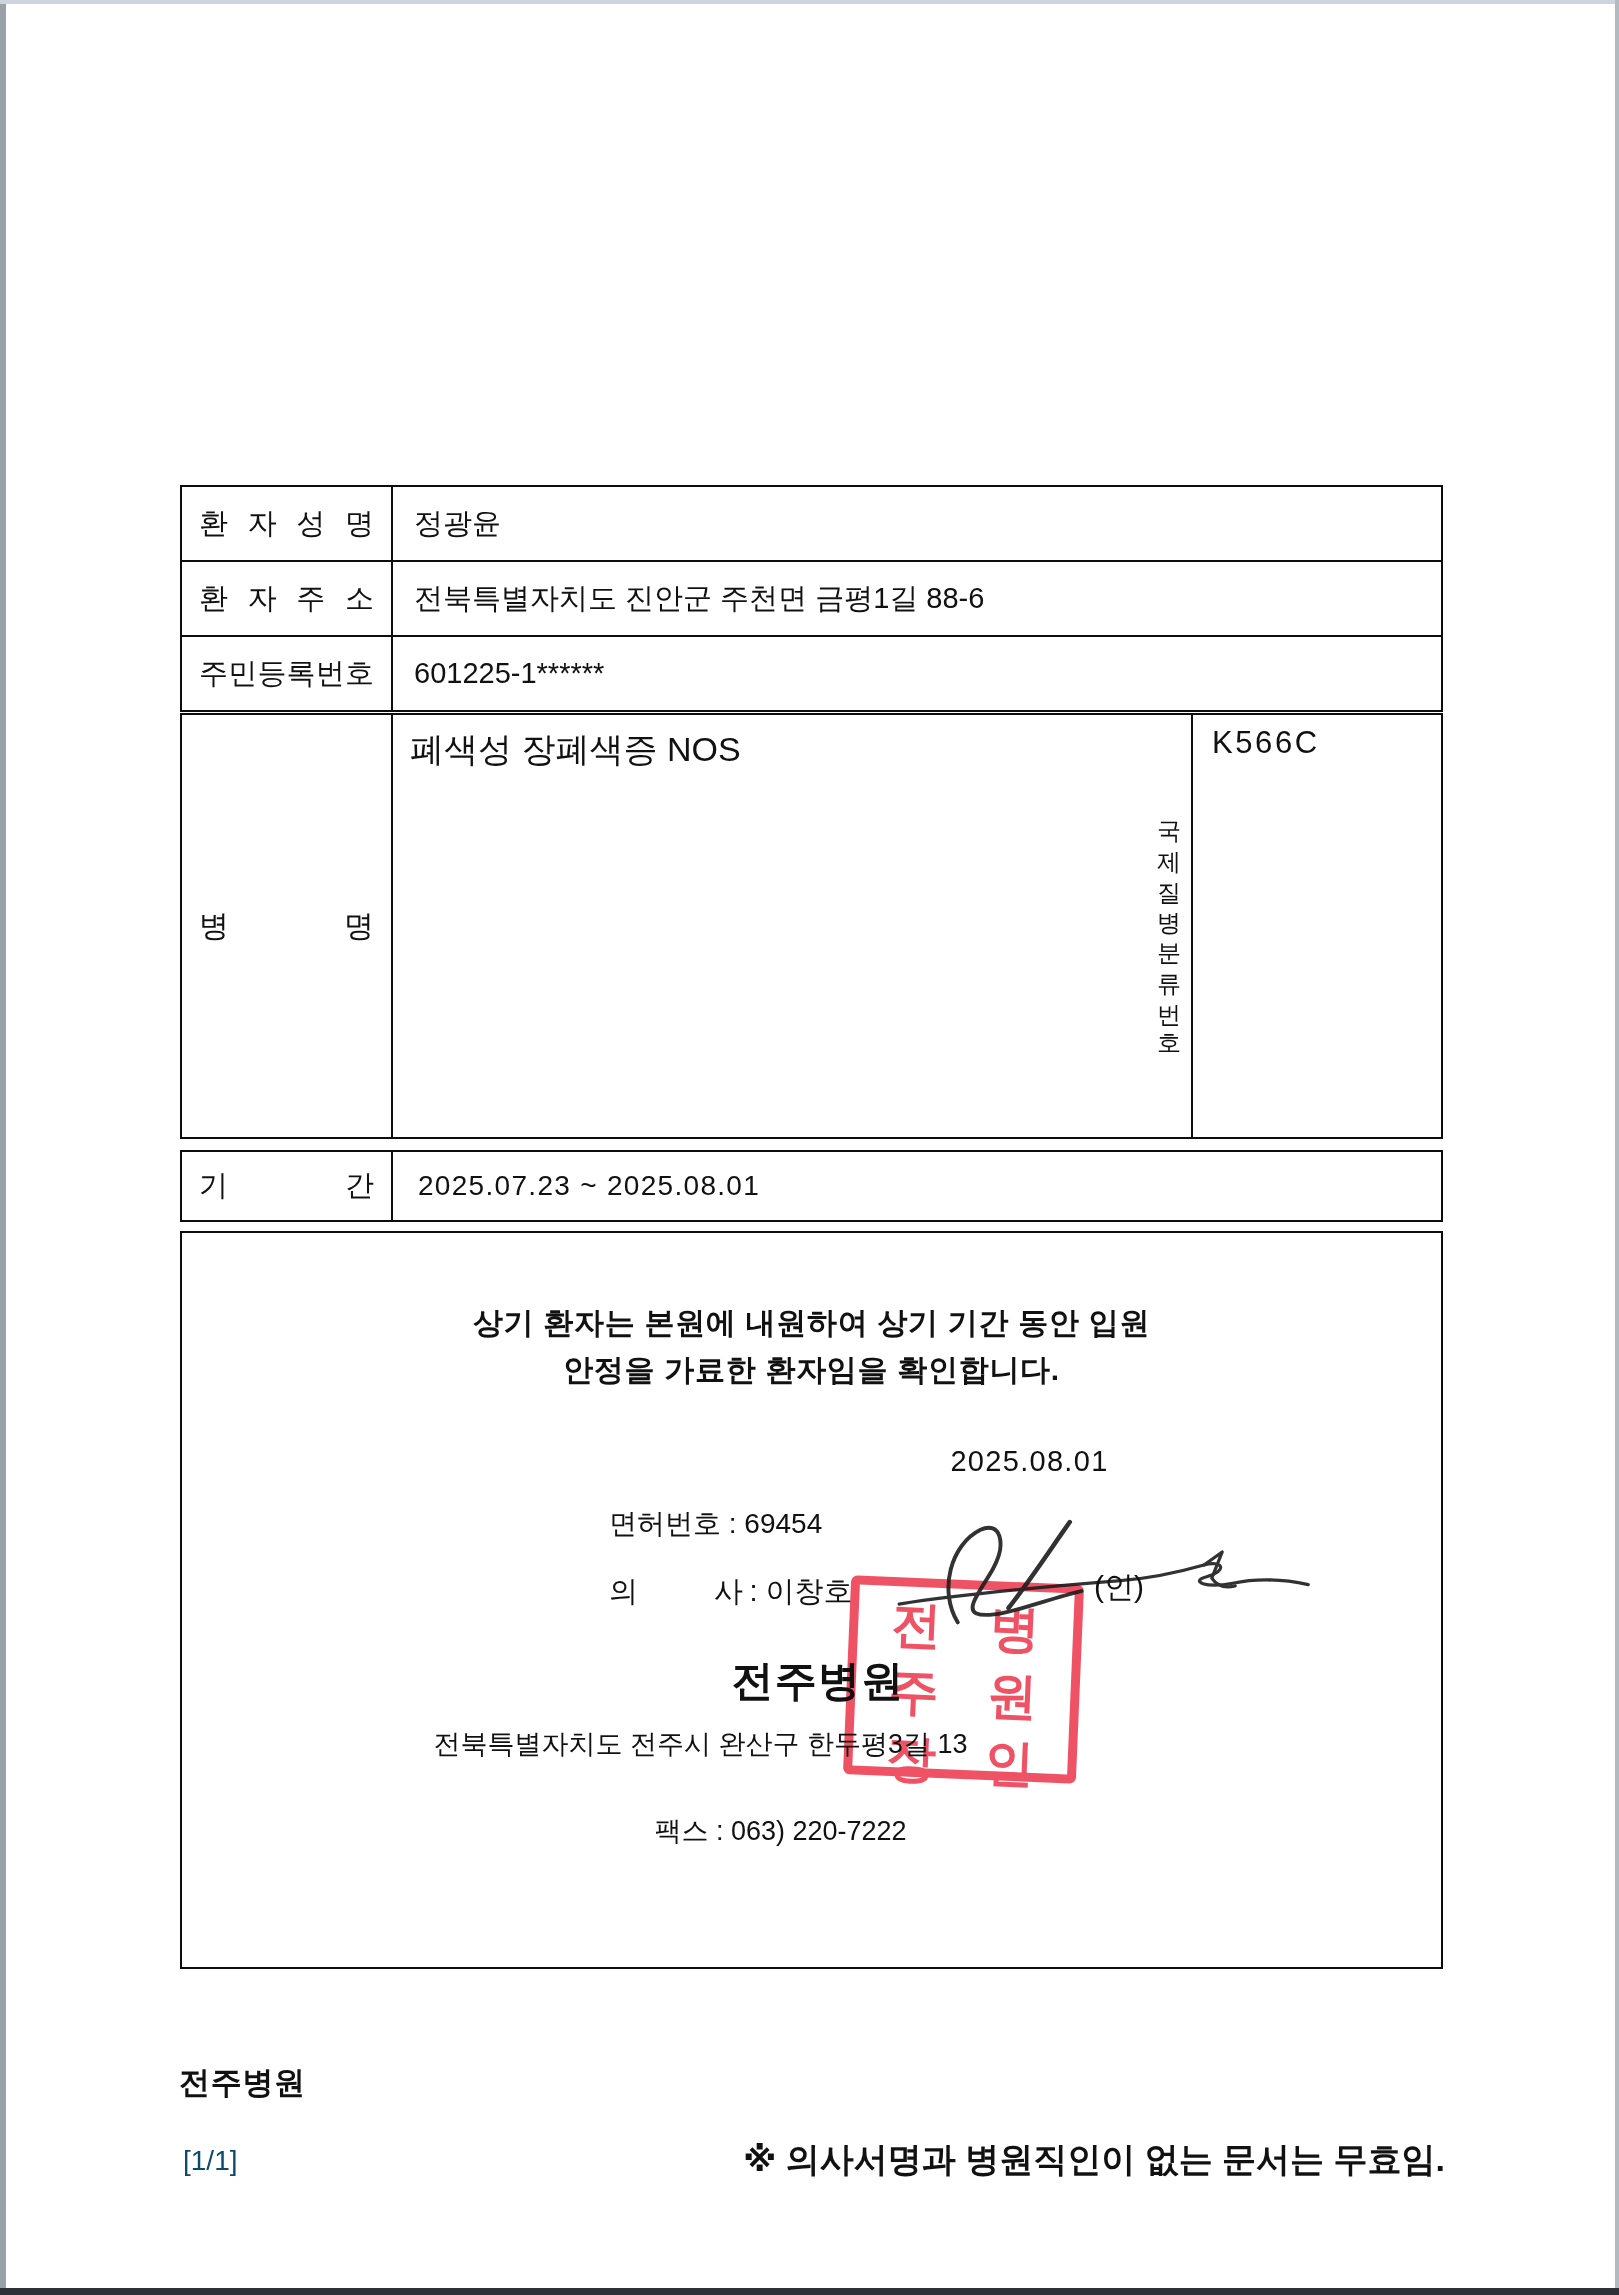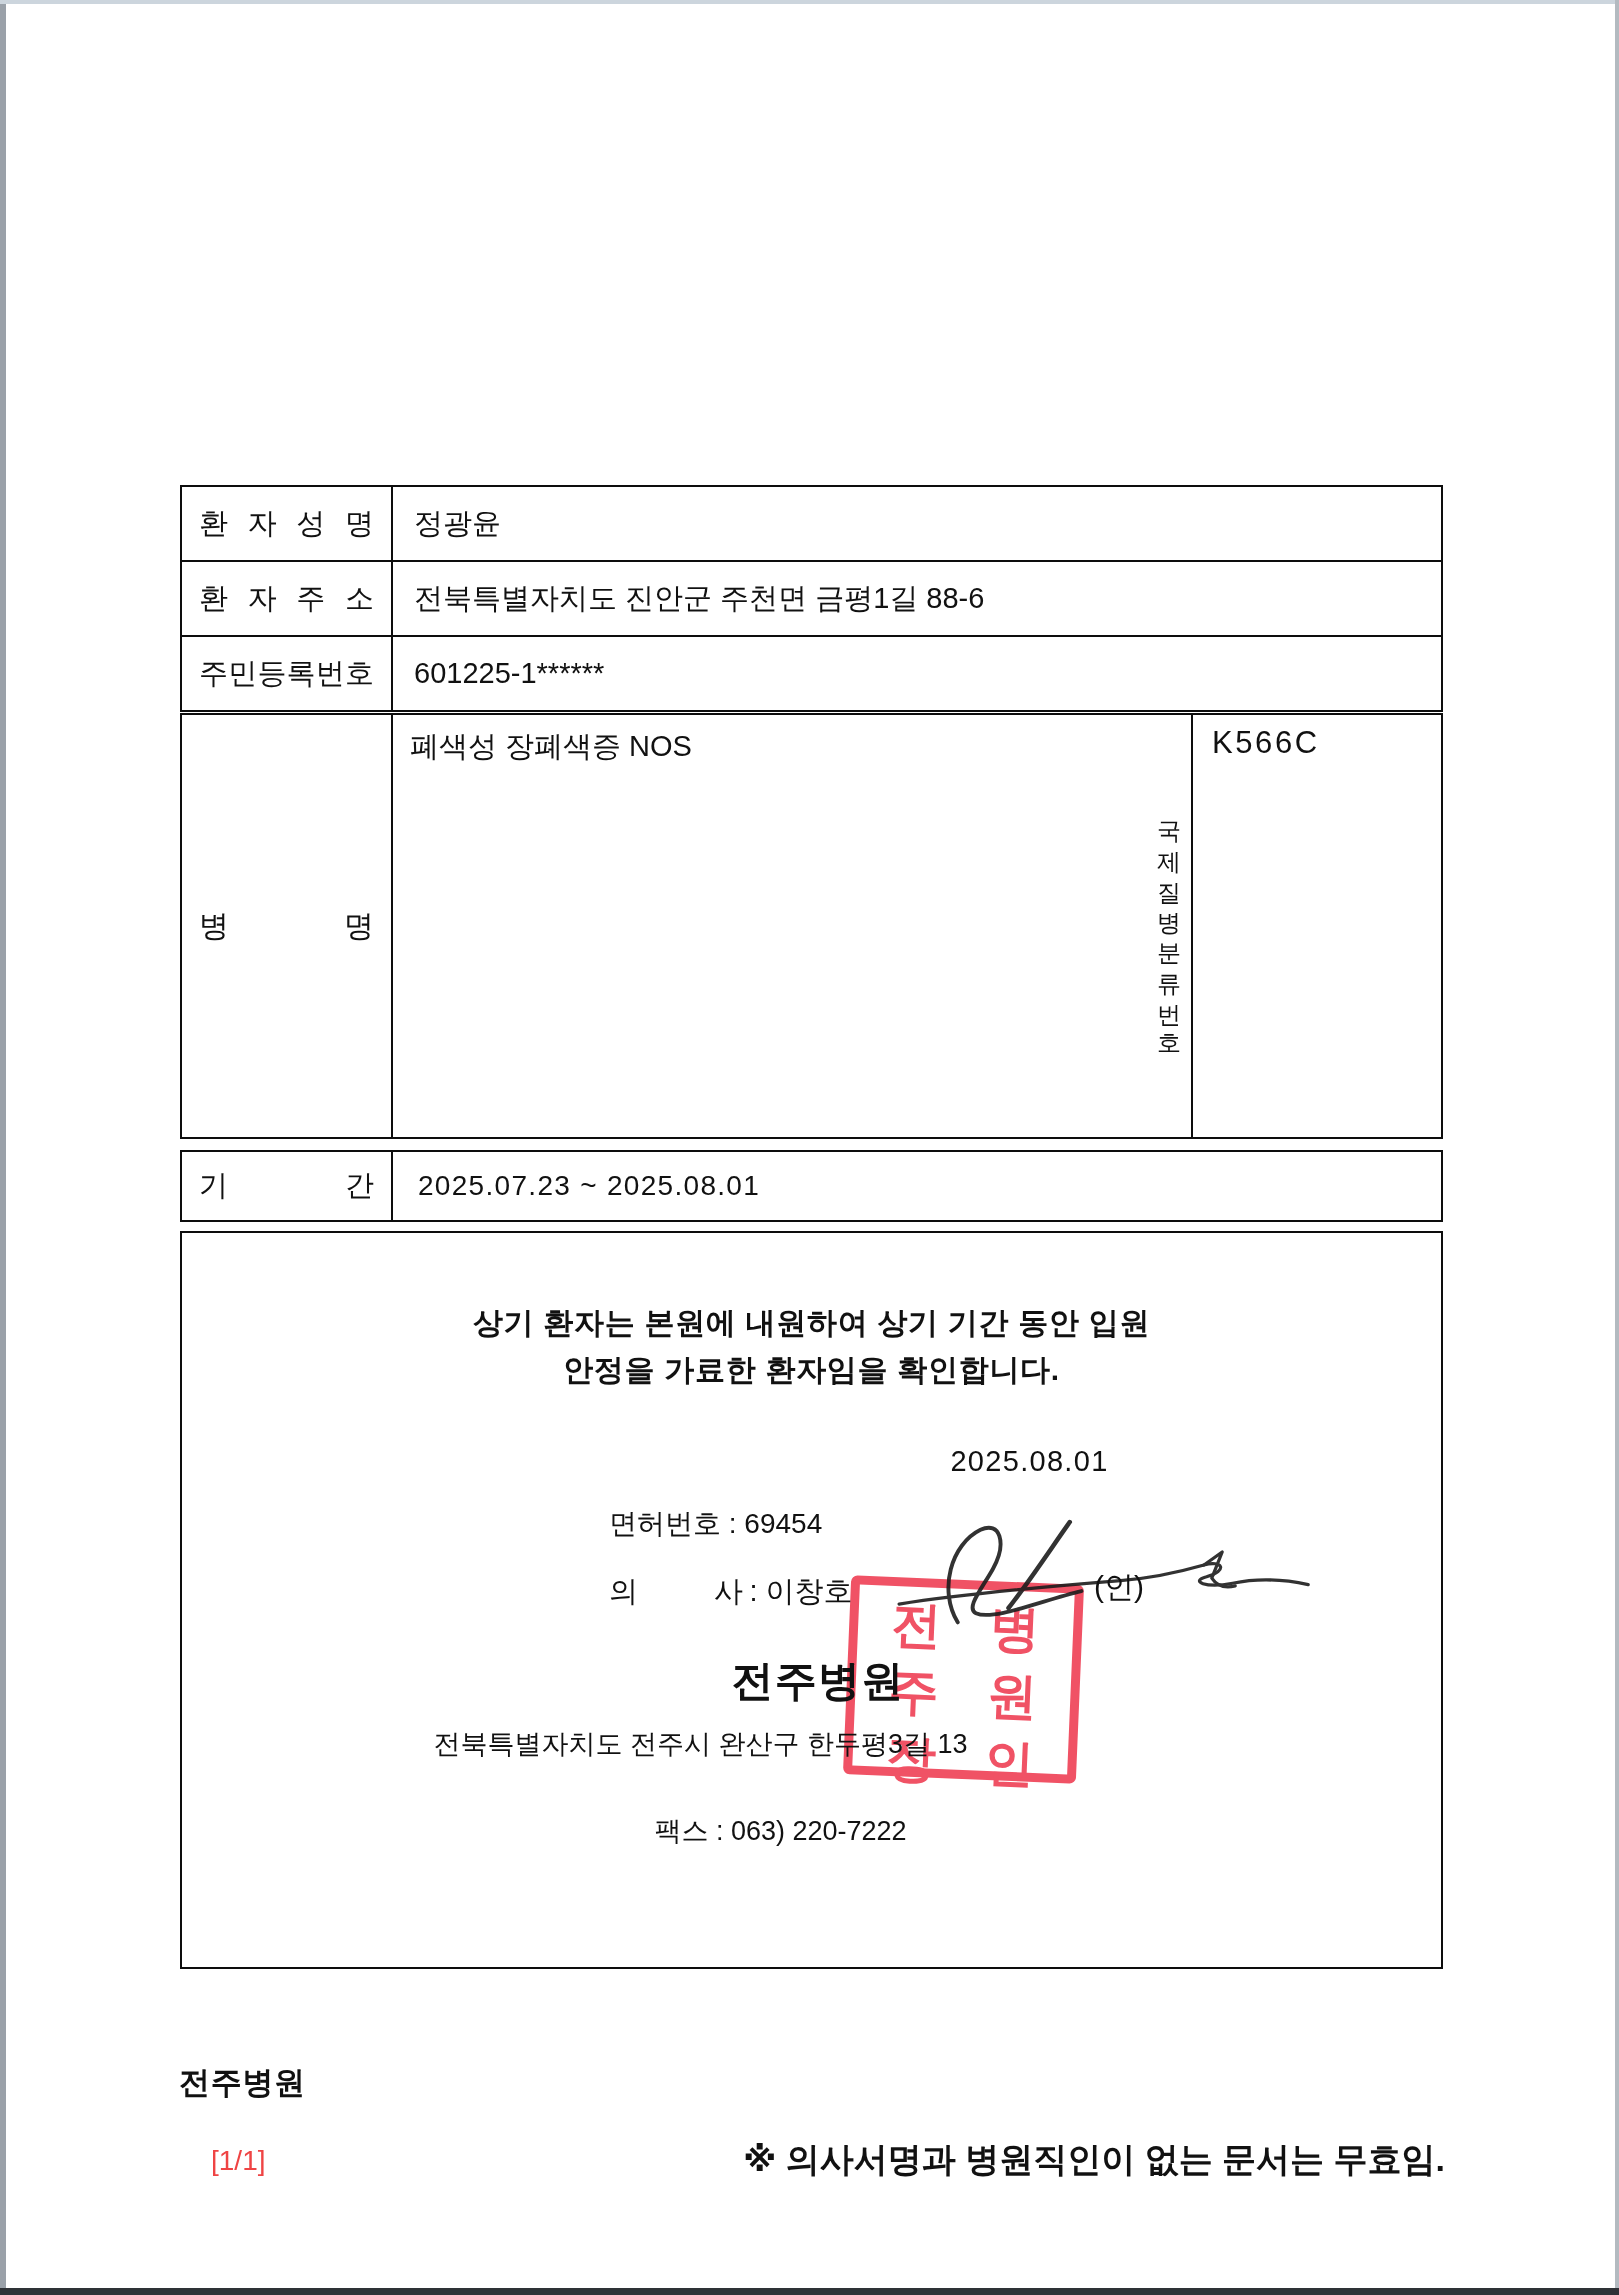--- a/index.html
+++ b/index.html
@@ -36,21 +36,21 @@
   .lbl-cell{width:175px;padding:0 17px;border-right:2.6px solid #0d0d0d;
     display:flex;align-items:center;font-size:29px;}
   .val-cell{flex:1;display:flex;align-items:center;padding-left:21px;
     font-size:29px;white-space:nowrap;}
   .justify{display:flex;justify-content:space-between;width:100%;}
 
   
   .dbox{left:180px;top:713px;width:1259px;height:422px;display:flex;}
   .d-lbl{width:175px;padding:0 17px;border-right:2.6px solid #0d0d0d;
     display:flex;align-items:center;font-size:30px;}
-  .d-main{flex:1;padding:11.7px 17px;font-size:29px;}
+  .d-main{flex:1;padding:11.7px 17px;font-size:34px;}
   .d-icd{width:43px;border-right:2.6px solid #0d0d0d;border-left:0;
     display:flex;align-items:center;justify-content:center;}
   .d-icd span{writing-mode:vertical-rl;text-orientation:upright;
     font-size:24px;letter-spacing:6.5px;white-space:nowrap;}
   .d-code{width:229px;padding:10.4px 0 0 19.5px;font-size:31px;letter-spacing:2.6px;}
 
   
   .pbox{left:180px;top:1150px;width:1259px;height:68px;display:flex;}
   .p-lbl{width:175px;padding:0 17px;border-right:2.6px solid #0d0d0d;
     display:flex;align-items:center;font-size:29px;}
@@ -79,21 +79,21 @@
     display:flex;align-items:center;justify-content:center;}
   .hosp{position:absolute;left:0;width:100%;text-align:center;z-index:3;white-space:nowrap;}
   .hosp-name{top:420px;font-size:42px;font-weight:800;letter-spacing:1.3px;
     transform:translateX(6.5px);}
   .hosp-addr{top:493px;font-size:27px;transform:translateX(-111px);}
   .hosp-tel{top:538px;font-size:27px;transform:translateX(-31px);}
   .hosp-fax{top:580px;font-size:27px;transform:translateX(-31px);}
 
   
   .f-hosp{left:179px;top:2062px;font-size:31px;font-weight:800;letter-spacing:0.7px;}
-  .f-page{left:183px;top:2145px;font-size:28px;color:#ef4444;margin-left:28px;}
+  .f-page{left:183px;top:2145px;font-size:28px;color:#0c4a6e;}
   .f-note{right:175px;top:2137px;font-size:34px;font-weight:700;white-space:nowrap;}
 </style>
 </head>
 <body>
 
 <div id="page">
 
   <div class="edge edge-left"></div>
   <div class="edge edge-top"></div>
   <div class="edge edge-right"></div>

